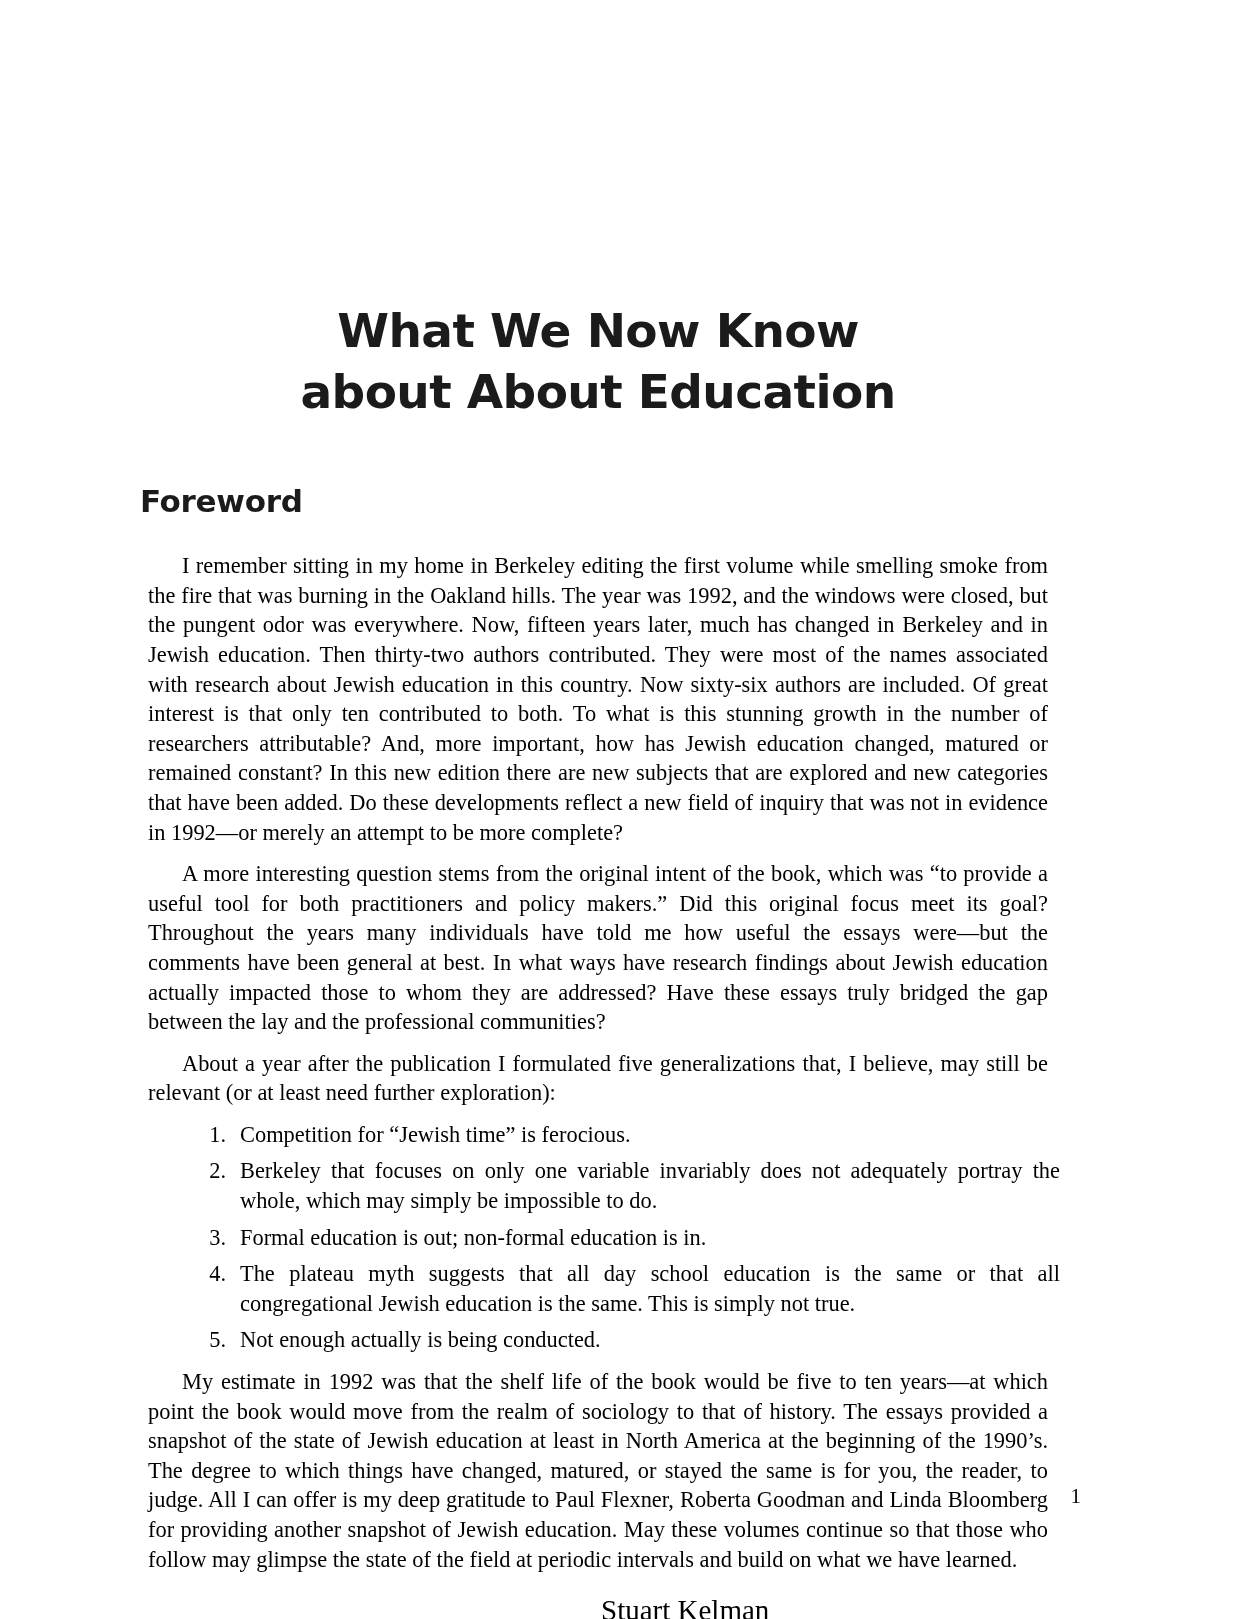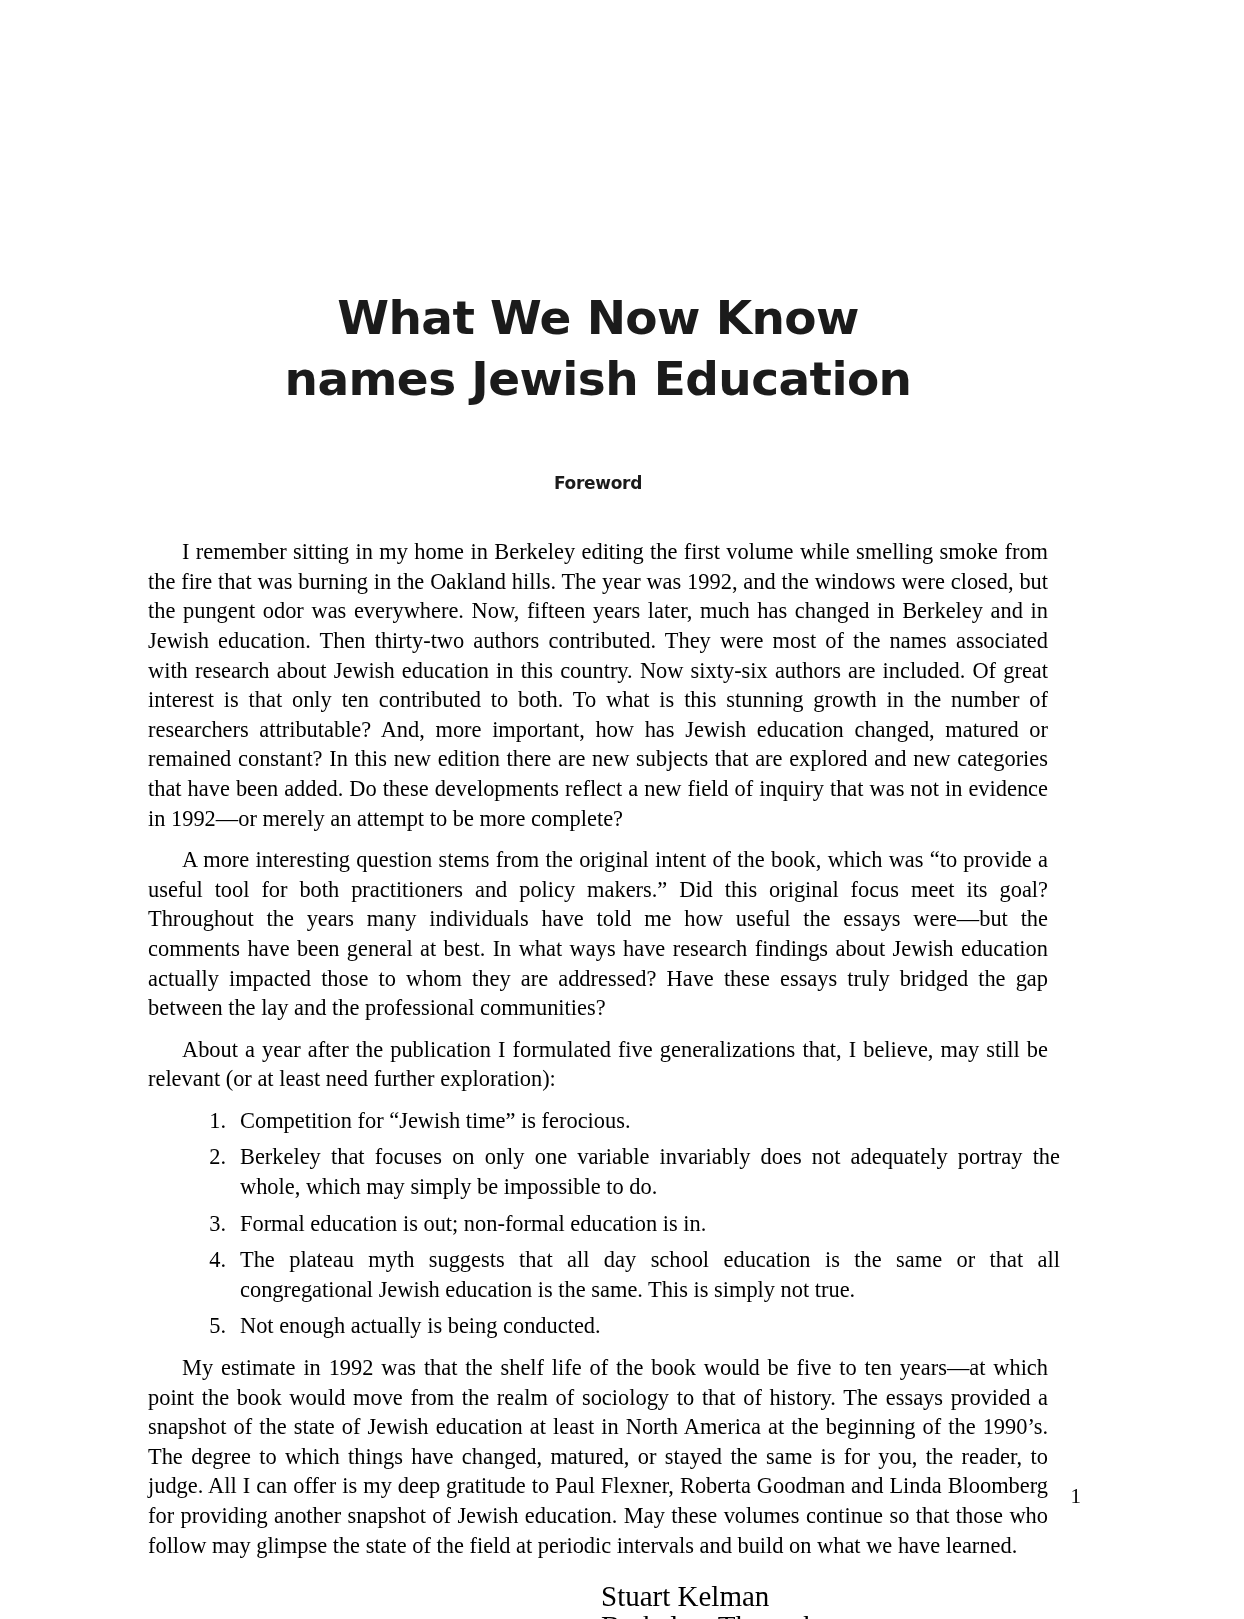--- a/index.html
+++ b/index.html
@@ -22,44 +22,44 @@
   
   .content {
     position: absolute;
     left: 136px;
     top: 0;
     width: 924px;
   }
 
   
   .book-title {
-    margin: 0;
+    margin: 13px;
     padding-top: 287px;
     text-align: center;
     font-family: "DejaVu Sans", sans-serif;
     font-weight: 700;
     font-size: 47px;
     line-height: 1.30;
     letter-spacing: -0.6px;
     color: #1b1b1b;
     text-rendering: optimizeLegibility;
   }
   .book-title .line {
     display: block;
     white-space: pre;
   }
 
   
   .section-heading {
-    margin: 16px;
+    margin: 4px;
     padding-top: 48px;
-    text-align: center;
+    text-align: left;
     font-family: "DejaVu Sans", sans-serif;
     font-weight: 700;
-    font-size: 17px;
+    font-size: 31px;
     letter-spacing: -0.3px;
     color: #1b1b1b;
   }
 
   
   .body-block {
     padding-top: 16px;
     font-family: "Liberation Serif", "DejaVu Serif", serif;
     font-size: 22.4px;
     line-height: 29.6px;
@@ -129,21 +129,21 @@
 </style>
 </head>
 <body>
 
 <div class="page">
 
   <div class="content">
 
     <h1 class="book-title">
       <span class="line">What We Now Know</span>
-      <span class="line">names Jewish Education</span>
+      <span class="line">about About Education</span>
     </h1>
 
     <h2 class="section-heading">Foreword</h2>
 
     <div class="body-block">
       <p>I remember sitting in my home in Berkeley editing the first volume while smelling smoke from the fire that was burning in the Oakland hills. The year was 1992, and the windows were closed, but the pungent odor was everywhere. Now, fifteen years later, much has changed in Berkeley and in Jewish education. Then thirty-two authors contributed. They were most of the names associated with research about Jewish education in this country. Now sixty-six authors are included. Of great interest is that only ten contributed to both. To what is this stunning growth in the number of researchers attributable? And, more important, how has Jewish education changed, matured or remained constant? In this new edition there are new subjects that are explored and new categories that have been added. Do these developments reflect a new field of inquiry that was not in evidence in 1992—or merely an attempt to be more complete?</p>
       <p>A more interesting question stems from the original intent of the book, which was “to provide a useful tool for both practitioners and policy makers.” Did this original focus meet its goal? Throughout the years many individuals have told me how useful the essays were—but the comments have been general at best. In what ways have research findings about Jewish education actually impacted those to whom they are addressed? Have these essays truly bridged the gap between the lay and the professional communities?</p>
       <p>About a year after the publication I formulated five generalizations that, I believe, may still be relevant (or at least need further exploration):</p>
 
       <ol class="gen-list">

